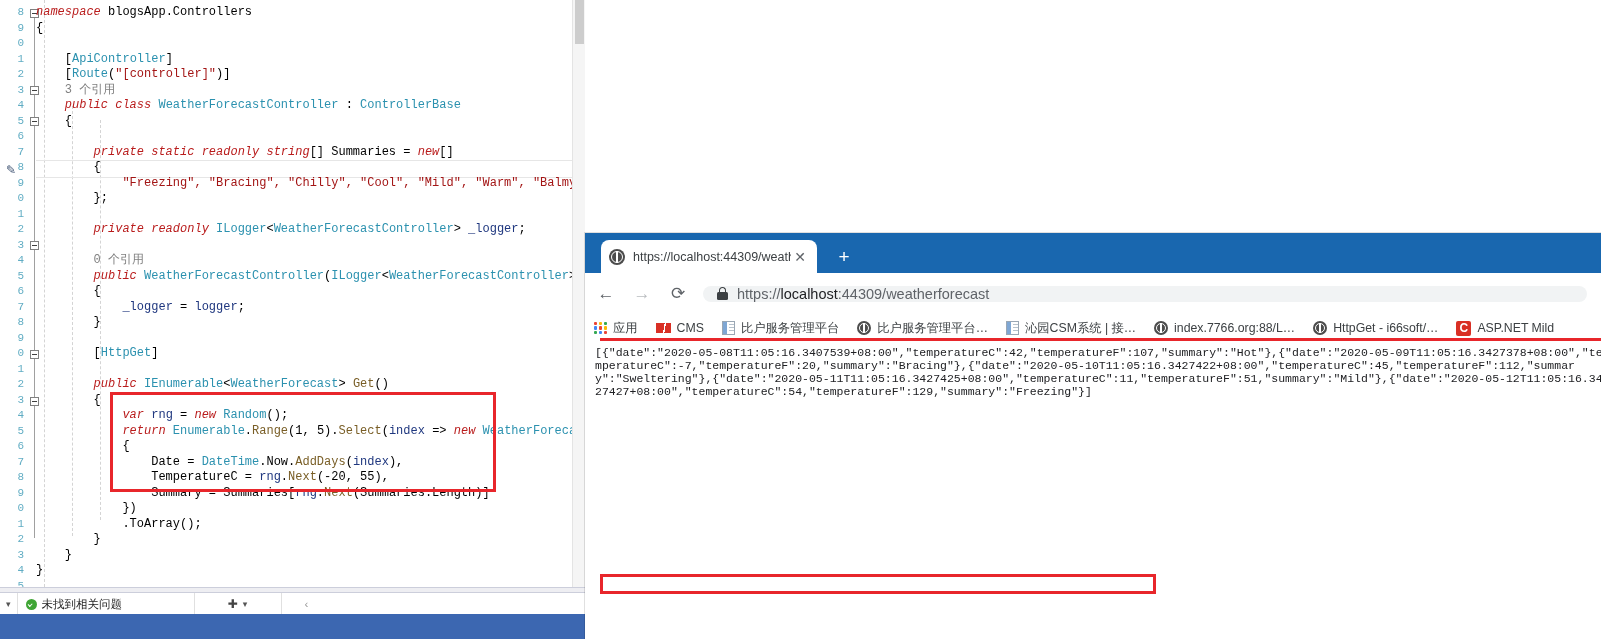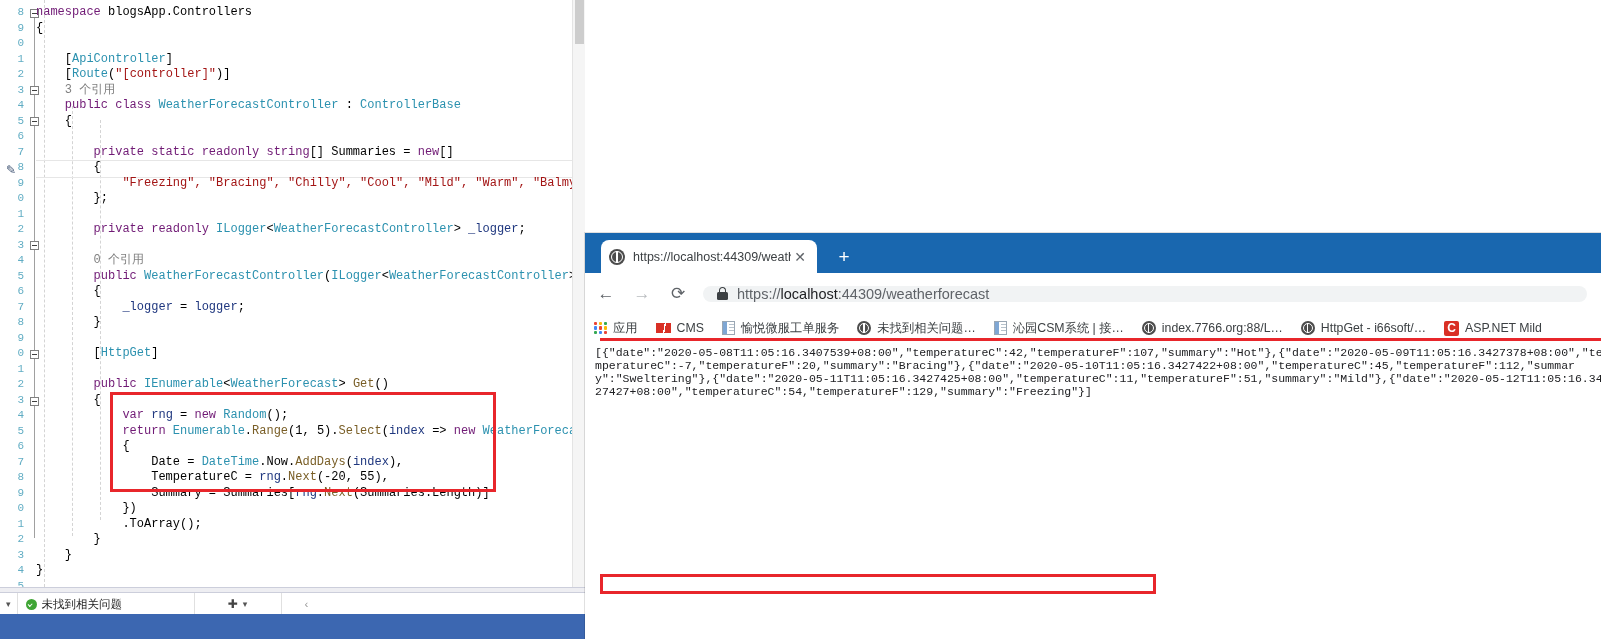--- a/index.html
+++ b/index.html
@@ -46,21 +46,21 @@
     position:absolute;left:6px;width:1px;background:#a0a0a0;
   }
   
   #code{
     position:absolute;left:36px;top:0;width:560px;height:587px;
     font-family:"Liberation Mono","DejaVu Sans Mono",monospace;
     font-size:12px;line-height:15.5px;
     white-space:pre;color:#000000;
   }
   .cl{position:absolute;left:0;white-space:pre;}
-  .kw{color:#701a75;}      
+  .kw{color:#b91c1c;font-style:italic;}      
   .ty{color:#2b91af;}      
   .st{color:#a31515;}      
   .me{color:#795e26;}      
   .pl{color:#000000;}      
   .cl-ref{color:#808080;}  
   .ident{color:#1f377f;}   
   
   .iguide{
     position:absolute;top:0;width:0;height:587px;
     border-left:1px dashed #d4d4d4;
@@ -377,25 +377,25 @@
           <i style="background: rgb(234, 67, 53);"></i>
         </span>
         <span class="bm-label">应用</span>
       </div>
       <div class="bm">
         <span class="ic-cms"></span>
         <span class="bm-label">CMS</span>
       </div>
       <div class="bm">
         <span class="ic-doc"></span>
-        <span class="bm-label">愉悦微服工单服务</span>
+        <span class="bm-label">比户服务管理平台</span>
       </div>
       <div class="bm">
         <span class="ic-globe"></span>
-        <span class="bm-label">未找到相关问题…</span>
+        <span class="bm-label">比户服务管理平台…</span>
       </div>
       <div class="bm">
         <span class="ic-doc"></span>
         <span class="bm-label">沁园CSM系统 | 接…</span>
       </div>
       <div class="bm">
         <span class="ic-globe"></span>
         <span class="bm-label">index.7766.org:88/L…</span>
       </div>
       <div class="bm">

